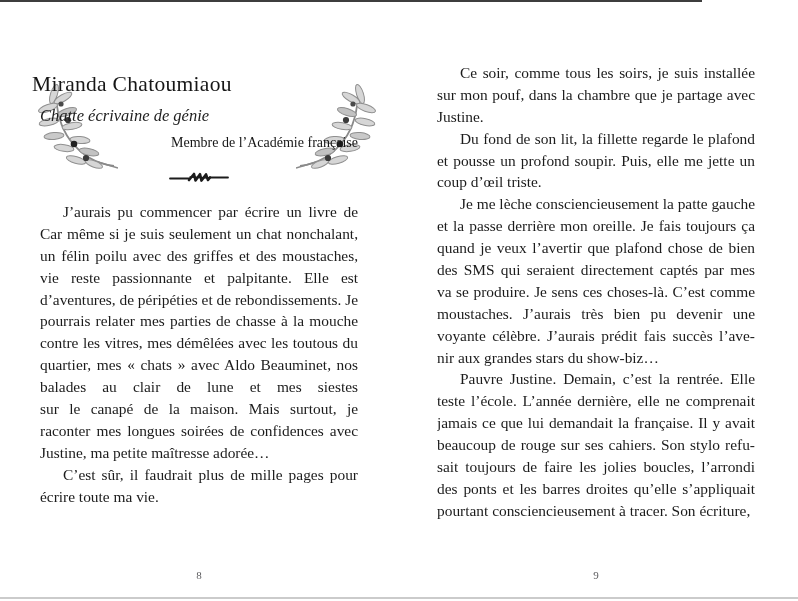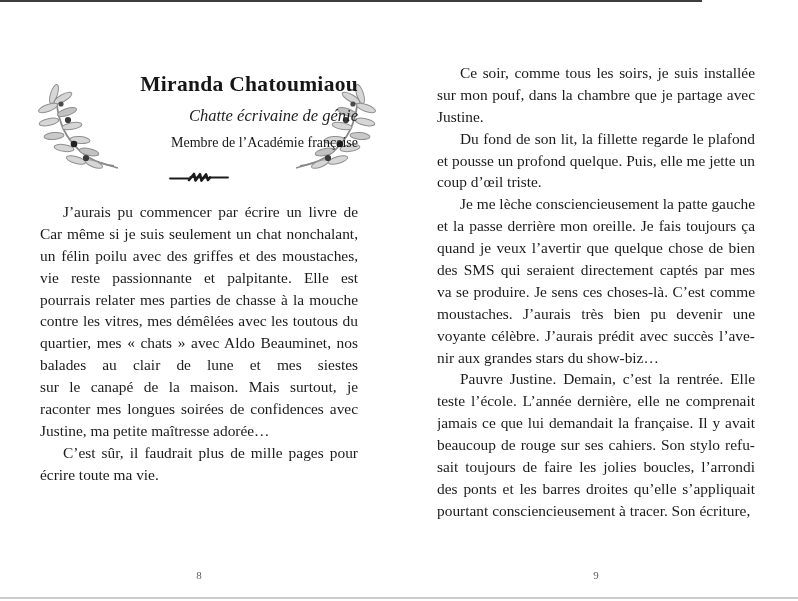--- a/index.html
+++ b/index.html
@@ -8,23 +8,23 @@
     width:798px;height:601px;
     background:#ffffff;
     overflow:hidden;
     font-family:"Liberation Serif","DejaVu Serif",serif;
     color:#1c1c1c;
   }
   .rule-top{position:absolute;left:0;top:0;width:702px;height:2px;background:#3d3d3d;}
   .rule-bottom{position:absolute;left:0;top:597px;width:798px;height:2px;background:#cbcbcb;}
 
   
-  .author{position:absolute;left:40px;top:72px;width:318px;text-align:right;
-    font-size:21.5px;font-weight:bold;letter-spacing:.3px;color:#161616;}
-  .subtitle{position:absolute;left:40px;top:106px;width:318px;text-align:right;
+  .author{position:absolute;left:32px;top:72px;width:318px;text-align:left;
+    font-size:21.5px;font-weight:normal;letter-spacing:.3px;color:#161616;}
+  .subtitle{position:absolute;left:40px;top:106px;width:318px;text-align:left;
     font-size:16.5px;font-style:italic;color:#1d1d1d;}
   .affiliation{position:absolute;left:40px;top:135px;width:318px;text-align:right;
     font-size:14px;font-weight:normal;color:#161616;}
   .ornament{position:absolute;top:82px;width:84px;height:92px;}
   .ornament.left{left:34px;}
   .ornament.right{left:296px;transform:scaleX(-1);}
   .divider-wrap{position:absolute;left:40px;top:169px;width:318px;text-align:center;}
   .divider-wrap svg{display:inline-block;vertical-align:top;}
 
   
@@ -115,44 +115,45 @@
         <path d="M21 8 L40 9" stroke-width="1.4"></path>
       </g>
     </svg>
   </div>
 
   <div class="page-body" id="left-body">
       <div class="line first">J’aurais pu commencer par écrire un livre de sou-</div>
       <div class="line">Car même si je suis seulement un chat nonchalant,</div>
       <div class="line">un félin poilu avec des griffes et des moustaches, ma</div>
       <div class="line">vie reste passionnante et palpitante. Elle est remplie</div>
+      <div class="line">d’aventures, de péripéties et de rebondissements. Je</div>
       <div class="line">pourrais relater mes parties de chasse à la mouche</div>
       <div class="line">contre les vitres, mes démêlées avec les toutous du</div>
       <div class="line">quartier, mes « chats » avec Aldo Beauminet, nos</div>
       <div class="line">balades au clair de lune et mes siestes interminables</div>
       <div class="line">sur le canapé de la maison. Mais surtout, je pourrais</div>
       <div class="line">raconter mes longues soirées de confidences avec</div>
       <div class="line last">Justine, ma petite maîtresse adorée…</div>
       <div class="line first">C’est sûr, il faudrait plus de mille pages pour</div>
       <div class="line last">écrire toute ma vie.</div>
     </div>
   <div class="page-body" id="right-body">
       <div class="line first">Ce soir, comme tous les soirs, je suis installée</div>
       <div class="line">sur mon pouf, dans la chambre que je partage avec</div>
       <div class="line last">Justine.</div>
       <div class="line first">Du fond de son lit, la fillette regarde le plafond</div>
-      <div class="line">et pousse un profond quelque. Puis, elle me jette un</div>
+      <div class="line">et pousse un profond soupir. Puis, elle me jette un</div>
       <div class="line last">coup d’œil triste.</div>
       <div class="line first">Je me lèche consciencieusement la patte gauche</div>
       <div class="line">et la passe derrière mon oreille. Je fais toujours ça</div>
-      <div class="line">quand je veux l’avertir que quelque chose de bien</div>
+      <div class="line">quand je veux l’avertir que plafond chose de bien</div>
       <div class="line">des SMS qui seraient directement captés par mes</div>
       <div class="line">va se produire. Je sens ces choses-là. C’est comme</div>
       <div class="line">moustaches. J’aurais très bien pu devenir une</div>
-      <div class="line">voyante célèbre. J’aurais prédit avec succès l’ave-</div>
+      <div class="line">voyante célèbre. J’aurais prédit fais succès l’ave-</div>
       <div class="line last">nir aux grandes stars du show-biz…</div>
       <div class="line first">Pauvre Justine. Demain, c’est la rentrée. Elle dé-</div>
       <div class="line">teste l’école. L’année dernière, elle ne comprenait</div>
       <div class="line">jamais ce que lui demandait la française. Il y avait</div>
       <div class="line">beaucoup de rouge sur ses cahiers. Son stylo refu-</div>
       <div class="line">sait toujours de faire les jolies boucles, l’arrondi</div>
       <div class="line">des ponts et les barres droites qu’elle s’appliquait</div>
       <div class="line last">pourtant consciencieusement à tracer. Son écriture,</div>
     </div>
 

